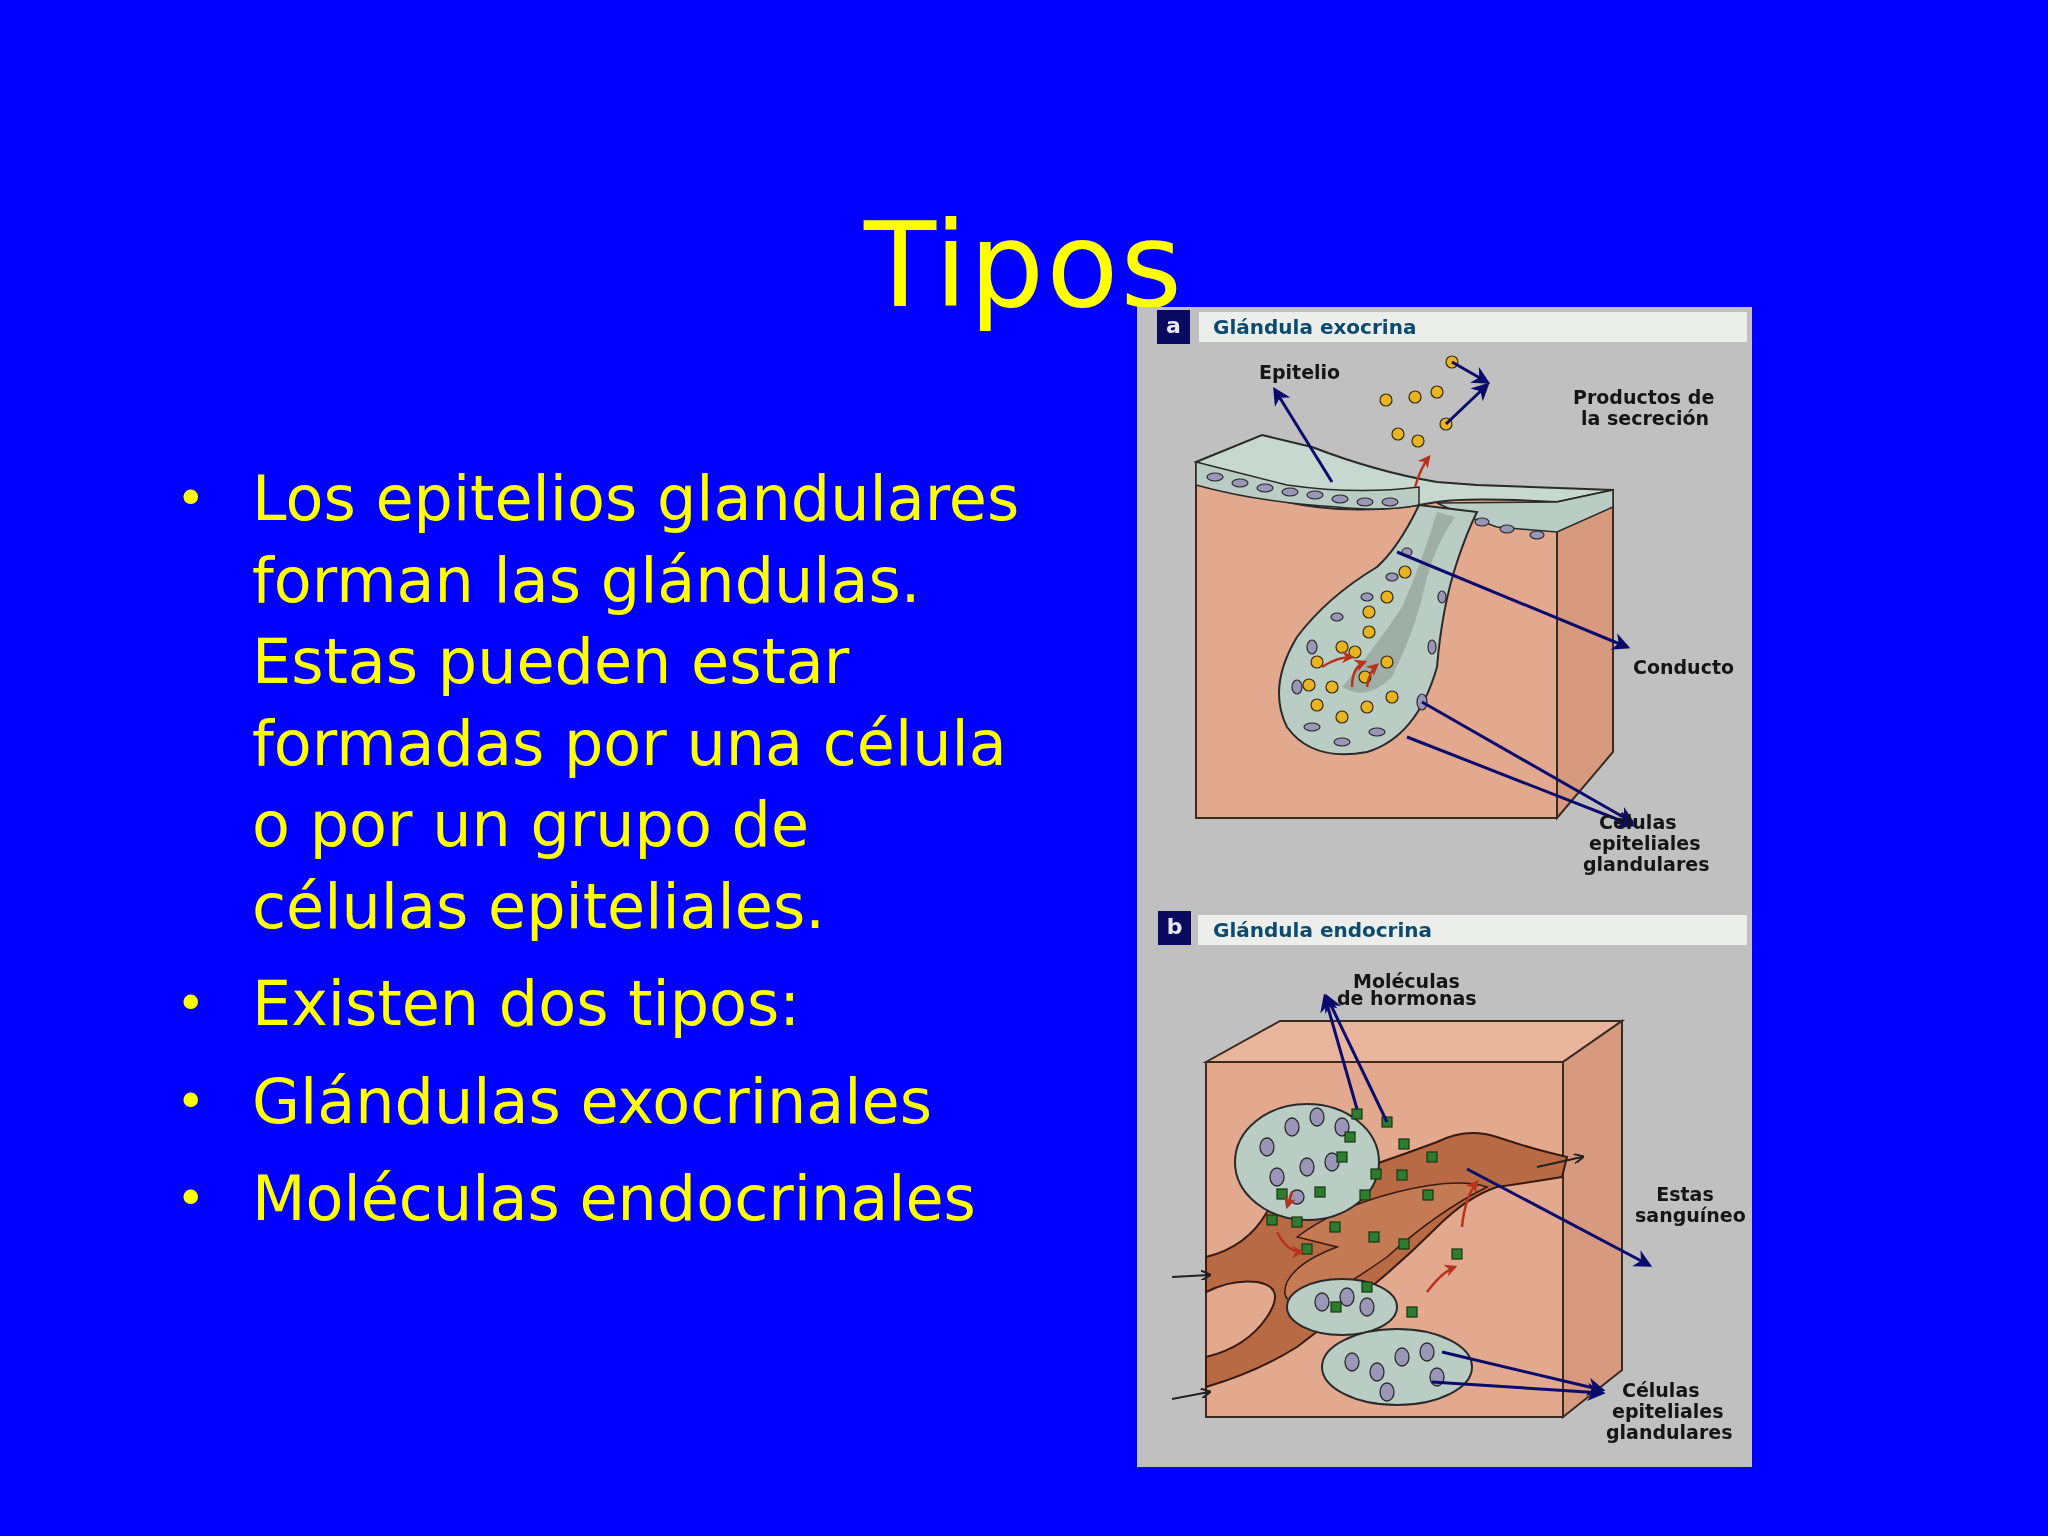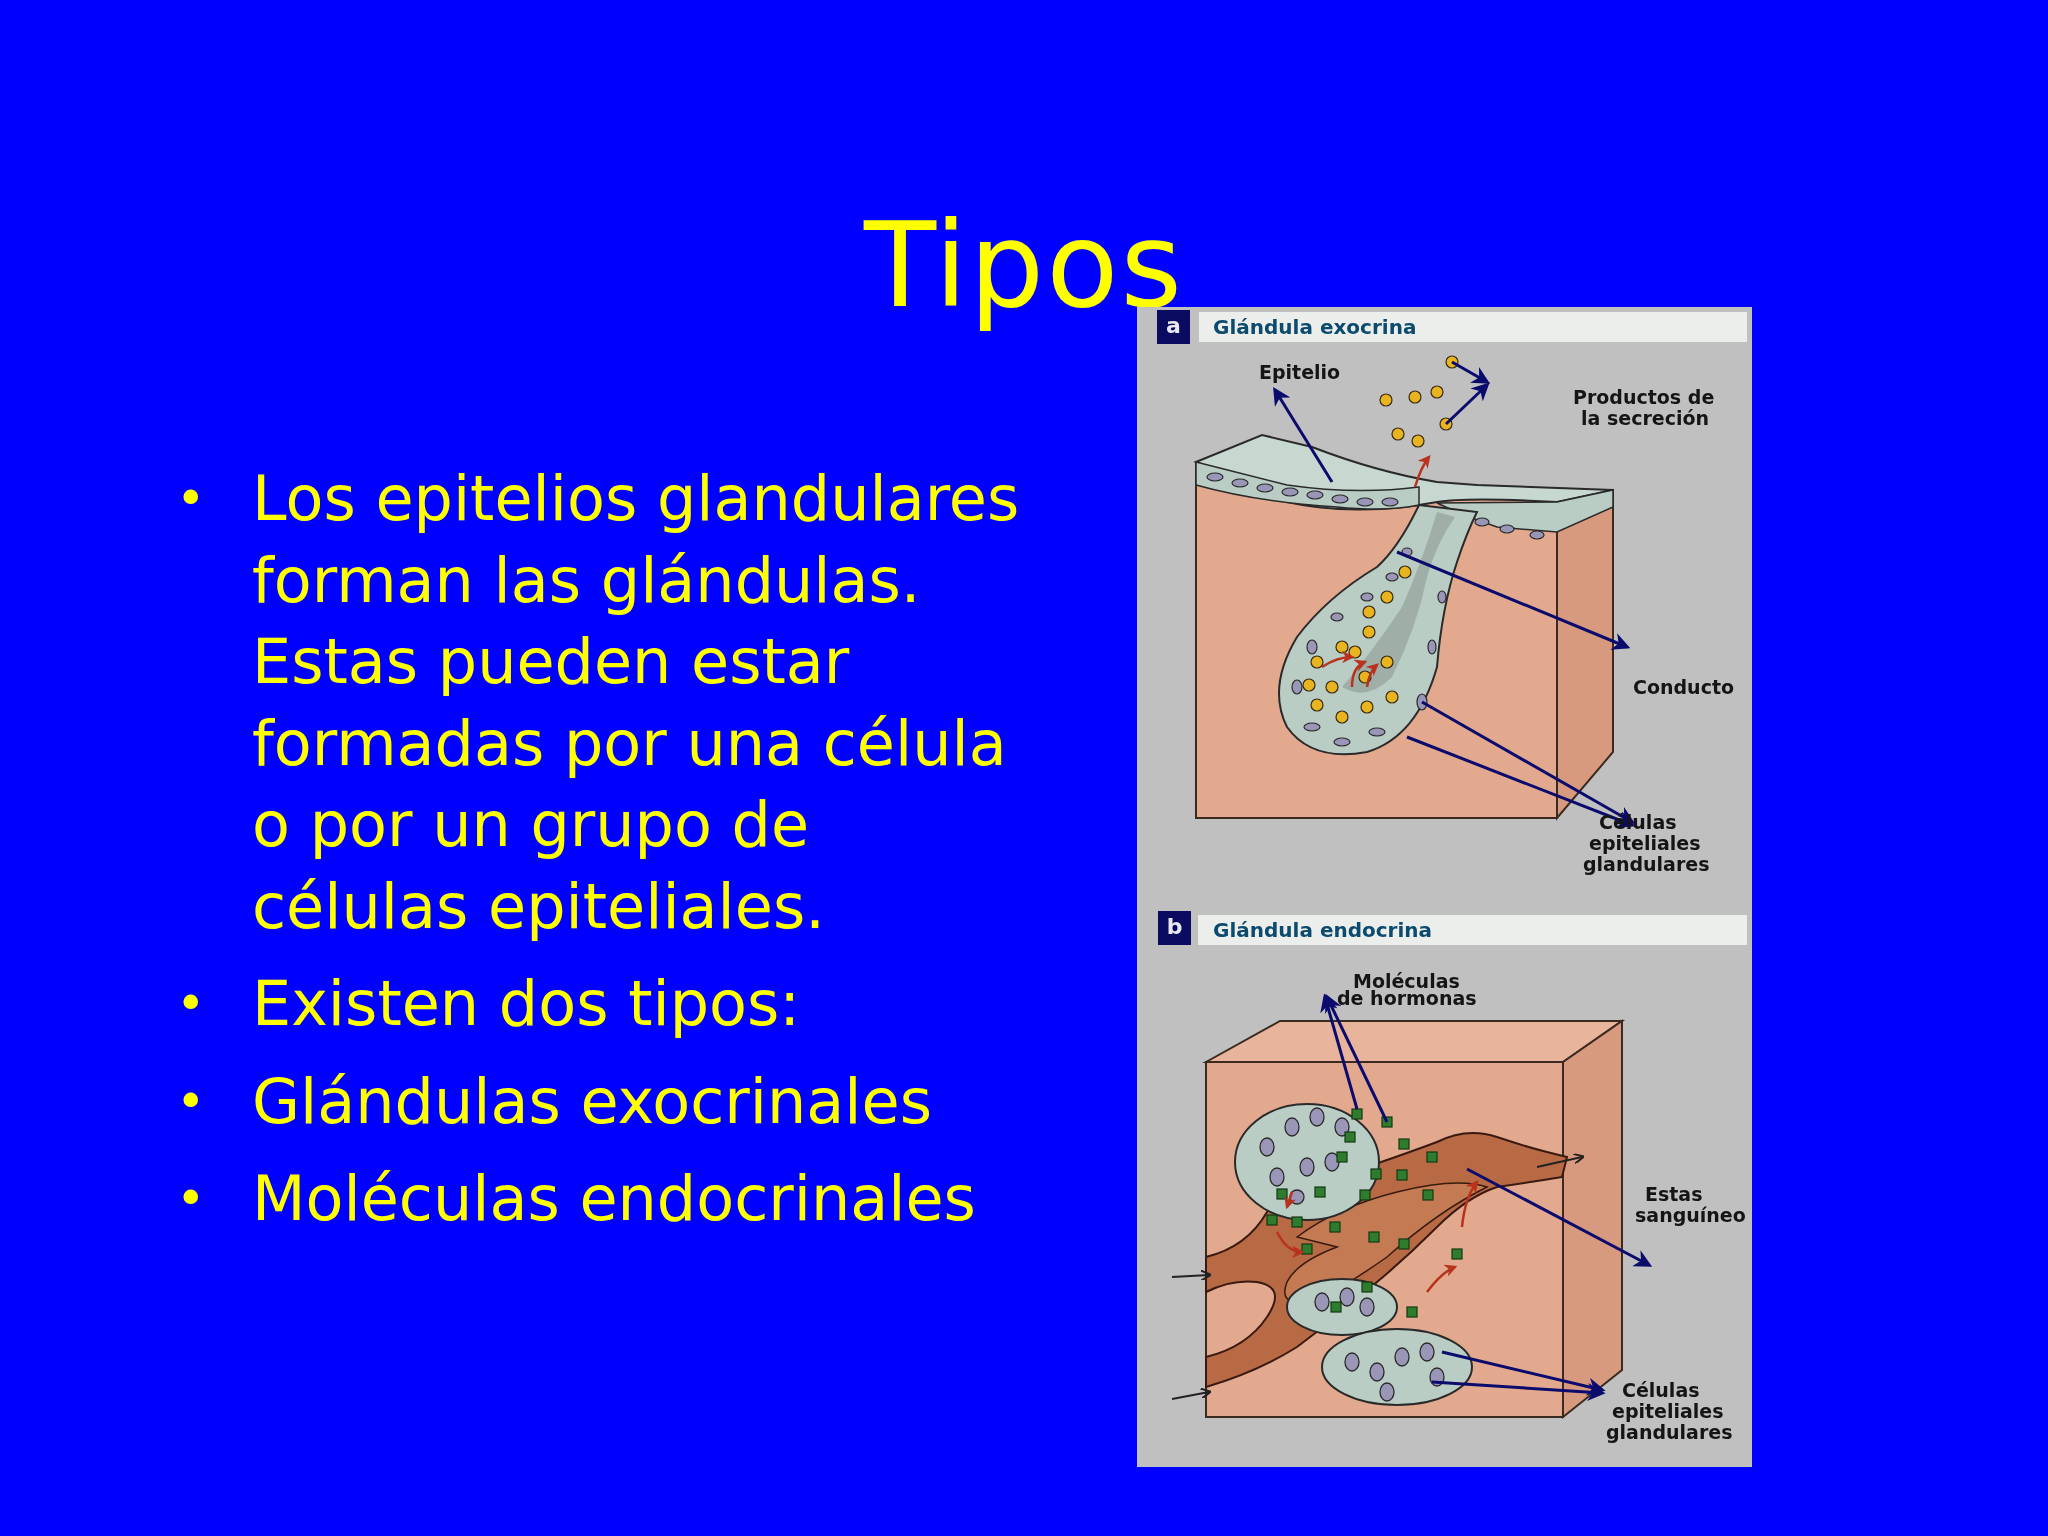--- a/index.html
+++ b/index.html
@@ -16,21 +16,21 @@
   .bullet-dot { position:absolute; left:6px; top:0; font-size:50px; line-height:81.5px; }
   .bullet-text { display:block; }
   .panel { position:absolute; left:1137px; top:307px; width:615px; height:1160px; background:#C0C0C0; }
   .panel svg { position:absolute; left:0; top:0; }
   .hdr { position:absolute; height:30px; background:#ECEEEC; }
   .badge { position:absolute; width:33px; height:34px; background:#0A0A60; color:#E8E8F0;
     font-family:"DejaVu Sans", sans-serif; font-weight:bold; font-size:22px; text-align:center; line-height:32px; }
   .hdr-text { position:absolute; font-family:"DejaVu Sans", sans-serif; font-weight:bold; font-size:20px;
     color:#0c4a6e; line-height:30px; white-space:nowrap; }
   .lbl { position:absolute; font-family:"DejaVu Sans", sans-serif; font-weight:bold; font-size:19px;
-    color:#151515; line-height:21px; white-space:nowrap; }
+    color:#151515; line-height:21px; text-align:center; white-space:nowrap; }
 </style>
 </head>
 <body>
 
 <div class="slide">
 
   <div class="title">Tipos</div>
 
   <ul class="bullets">
     <li class="bullet-item">
@@ -231,21 +231,21 @@
       </g>
     </svg>
 
     <div class="badge" style="left:20px;top:3px;">a</div>
     <div class="hdr" style="left:62px;top:5px;width:548px;"></div>
     <div class="hdr-text" style="left:76px;top:5px;">Glándula exocrina</div>
 
     <div class="lbl" style="left:122px;top:55px;">Epitelio</div>
     <div class="lbl" style="left:436px;top:80px;">Productos de</div>
     <div class="lbl" style="left:444px;top:101px;">la secreción</div>
-    <div class="lbl" style="left:496px;top:350px;margin-top:20px;">Conducto</div>
+    <div class="lbl" style="left:496px;top:350px;">Conducto</div>
     <div class="lbl" style="left:462px;top:505px;width:76px;">Células</div>
     <div class="lbl" style="left:452px;top:526px;width:96px;">epiteliales</div>
     <div class="lbl" style="left:446px;top:547px;width:108px;">glandulares</div>
 
     <div class="badge" style="left:21px;top:604px;">b</div>
     <div class="hdr" style="left:61px;top:608px;width:549px;"></div>
     <div class="hdr-text" style="left:76px;top:608px;">Glándula endocrina</div>
 
     <div class="lbl" style="left:216px;top:648px;width:100px;margin-top:16px;">Moléculas</div>
     <div class="lbl" style="left:200px;top:669px;width:132px;margin-top:12px;">de hormonas</div>

